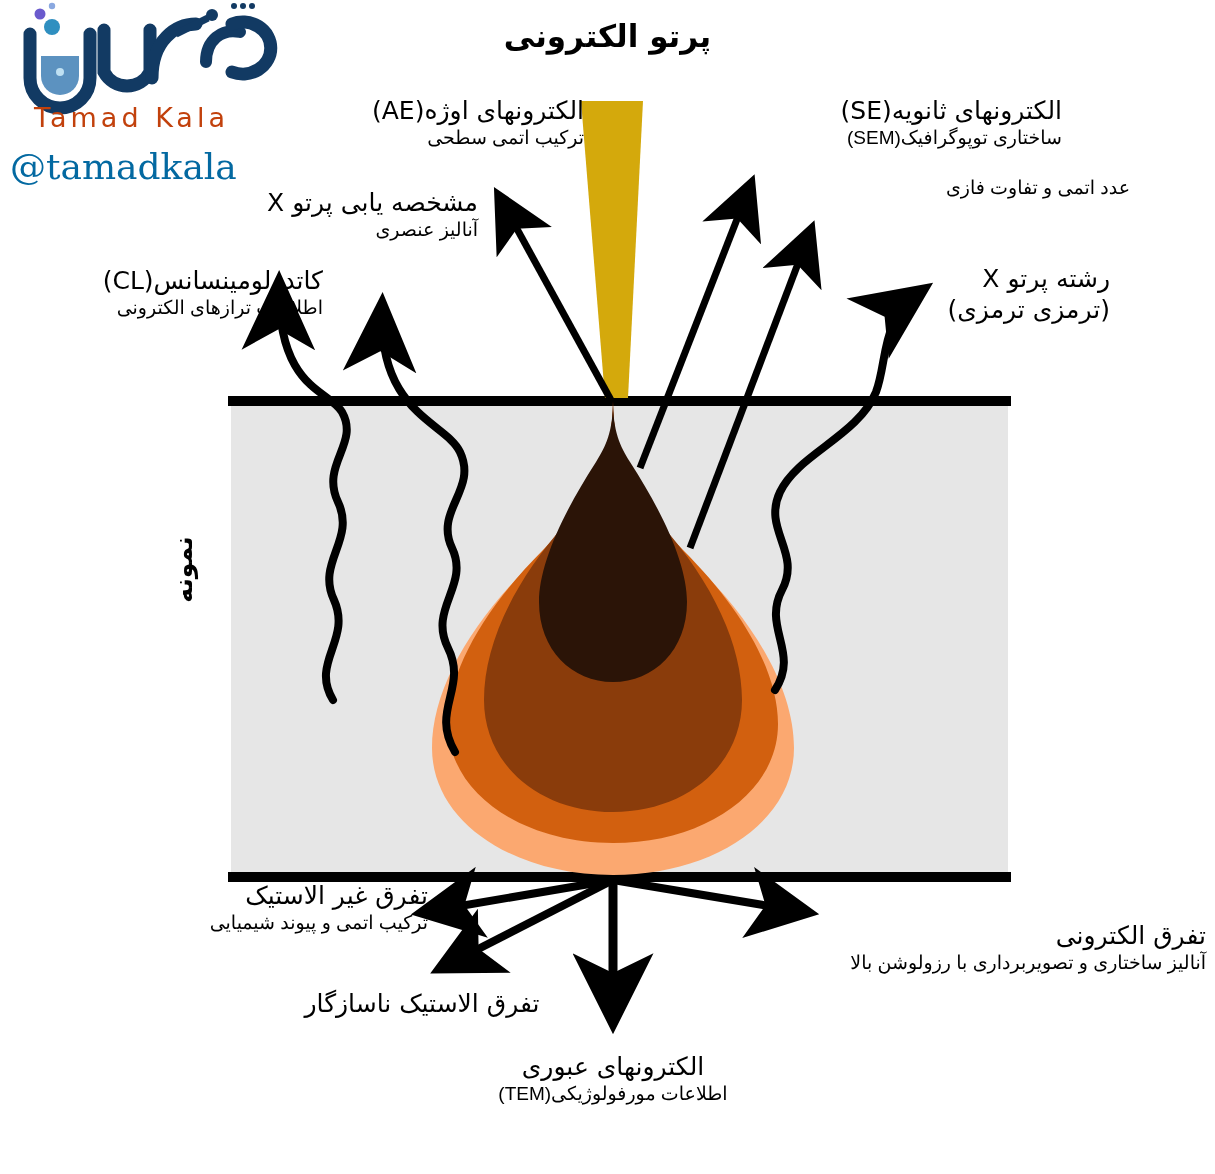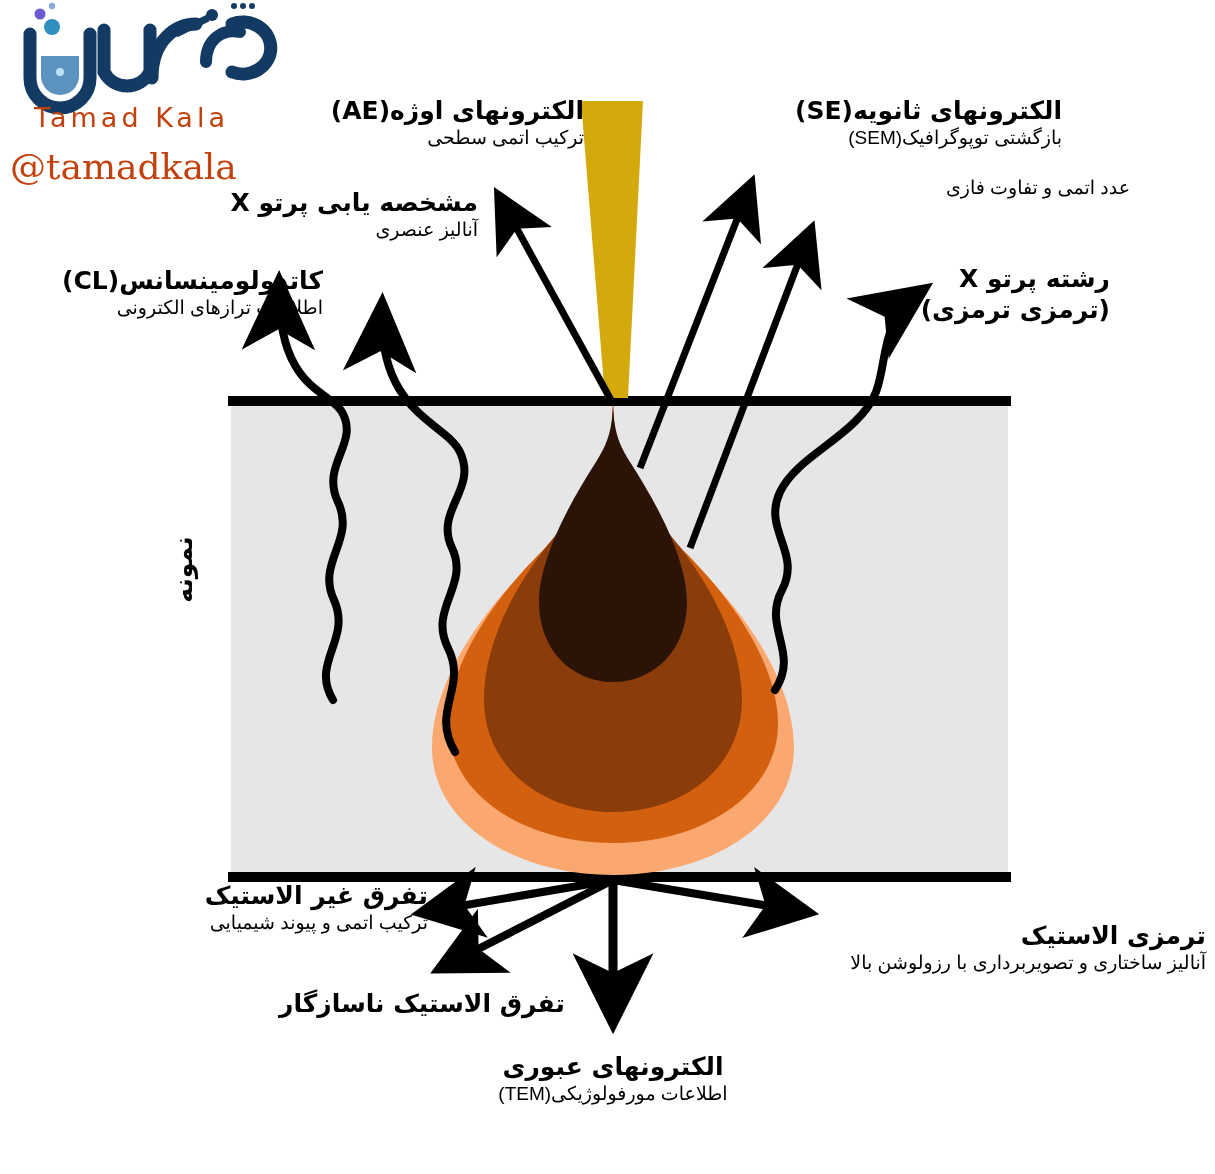--- a/index.html
+++ b/index.html
@@ -26,21 +26,21 @@
   .lbl {
     position: absolute;
     color: #000000;
     line-height: 1.24;
     white-space: nowrap;
     direction: rtl;
     unicode-bidi: isolate;
   }
   .lbl .t1 {
     display: block;
-    font-weight: bold;
+    font-weight: normal;
     font-size: 25px;
     font-family: "DejaVu Sans", "Liberation Sans", sans-serif;
   }
   .lbl .t2 {
     display: block;
     font-weight: normal;
     font-size: 19px;
     font-family: Liberation Sans, sans-serif;
   }
   .al-r { text-align: right; }
@@ -87,21 +87,21 @@
     letter-spacing: 4px;
     color: #c2410c;
     font-family: "DejaVu Sans", "Liberation Sans", sans-serif;
     direction: ltr;
   }
   #brand-handle {
     position: absolute;
     left: 2px;
     top: 140px;
     font-size: 36px;
-    color: #c2410c;
+    color: #0369a1;
     font-family: "DejaVu Serif", "Liberation Serif", serif;
     direction: ltr;
   }
 </style>
 </head>
 <body>
 
 <div id="stage">
 
   <svg id="diagram-svg" viewBox="0 0 1215 1174">
@@ -197,20 +197,21 @@
       <path d="M176,34 L208,18" fill="none" stroke="#123a63" stroke-width="7"></path>
       <circle cx="212" cy="15" r="6" fill="#123a63"></circle>
       <path d="M206,62 C206,40 222,28 240,32" fill="none" stroke="#123a63" stroke-width="12" stroke-linecap="round"></path>
       <path d="M232,72 A28,26 0 1 0 232,24" fill="none" stroke="#123a63" stroke-width="13" stroke-linecap="round"></path>
       <circle cx="234" cy="6" r="3" fill="#123a63"></circle>
       <circle cx="243" cy="6" r="3" fill="#123a63"></circle>
       <circle cx="252" cy="6" r="3" fill="#123a63"></circle>
     </g>
   </svg>
 
+  <div id="page-title">پرتو الکترونی</div>
 
   <div id="brand">
     <div id="brand-wordmark">Tamad  Kala</div>
     <div id="brand-handle">@tamadkala</div>
   </div>
 
   <div id="sample-caption">نمونه</div>
 
   <div class="lbl al-r" style="left:312px; top:95px; width:272px;">
     <span class="t1">الکترونهای اوژه(AE)</span>
@@ -222,21 +223,21 @@
     <span class="t2">آنالیز عنصری</span>
   </div>
 
   <div class="lbl al-r" style="left:5px; top:265px; width:318px;">
     <span class="t1">کاتدولومینسانس(CL)</span>
     <span class="t2">اطلاعات ترازهای الکترونی</span>
   </div>
 
   <div class="lbl al-r" style="left:702px; top:95px; width:360px;">
     <span class="t1">الکترونهای ثانویه(SE)</span>
-    <span class="t2">بازگشتی توپوگرافیک(SEM)</span>
+    <span class="t2">ساختاری توپوگرافیک(SEM)</span>
   </div>
 
   <div class="lbl al-r" style="left:758px; top:176px; width:372px;">
     <span class="t2">عدد اتمی و تفاوت فازی</span>
   </div>
 
   <div class="lbl al-r" style="left:880px; top:263px; width:230px;">
     <span class="t1">رشته پرتو X</span>
     <span class="t1">(ترمزی ترمزی)</span>
   </div>
@@ -244,21 +245,21 @@
   <div class="lbl al-r" style="left:128px; top:880px; width:300px;">
     <span class="t1">تفرق غیر الاستیک</span>
     <span class="t2">ترکیب اتمی و پیوند شیمیایی</span>
   </div>
 
   <div class="lbl al-r" style="left:272px; top:988px; width:300px;text-align:center;">
     <span class="t1">تفرق الاستیک ناسازگار</span>
   </div>
 
   <div class="lbl al-r" style="left:676px; top:920px; width:530px;">
-    <span class="t1">ترمزی الاستیک</span>
+    <span class="t1">تفرق الکترونی</span>
     <span class="t2">آنالیز ساختاری و تصویربرداری با رزولوشن بالا</span>
   </div>
 
   <div class="lbl al-c" style="left:433px; top:1043px; width:360px;margin-top:8px;">
     <span class="t1">الکترونهای عبوری</span>
     <span class="t2">اطلاعات مورفولوژیکی(TEM)</span>
   </div>
 
 </div>
 

